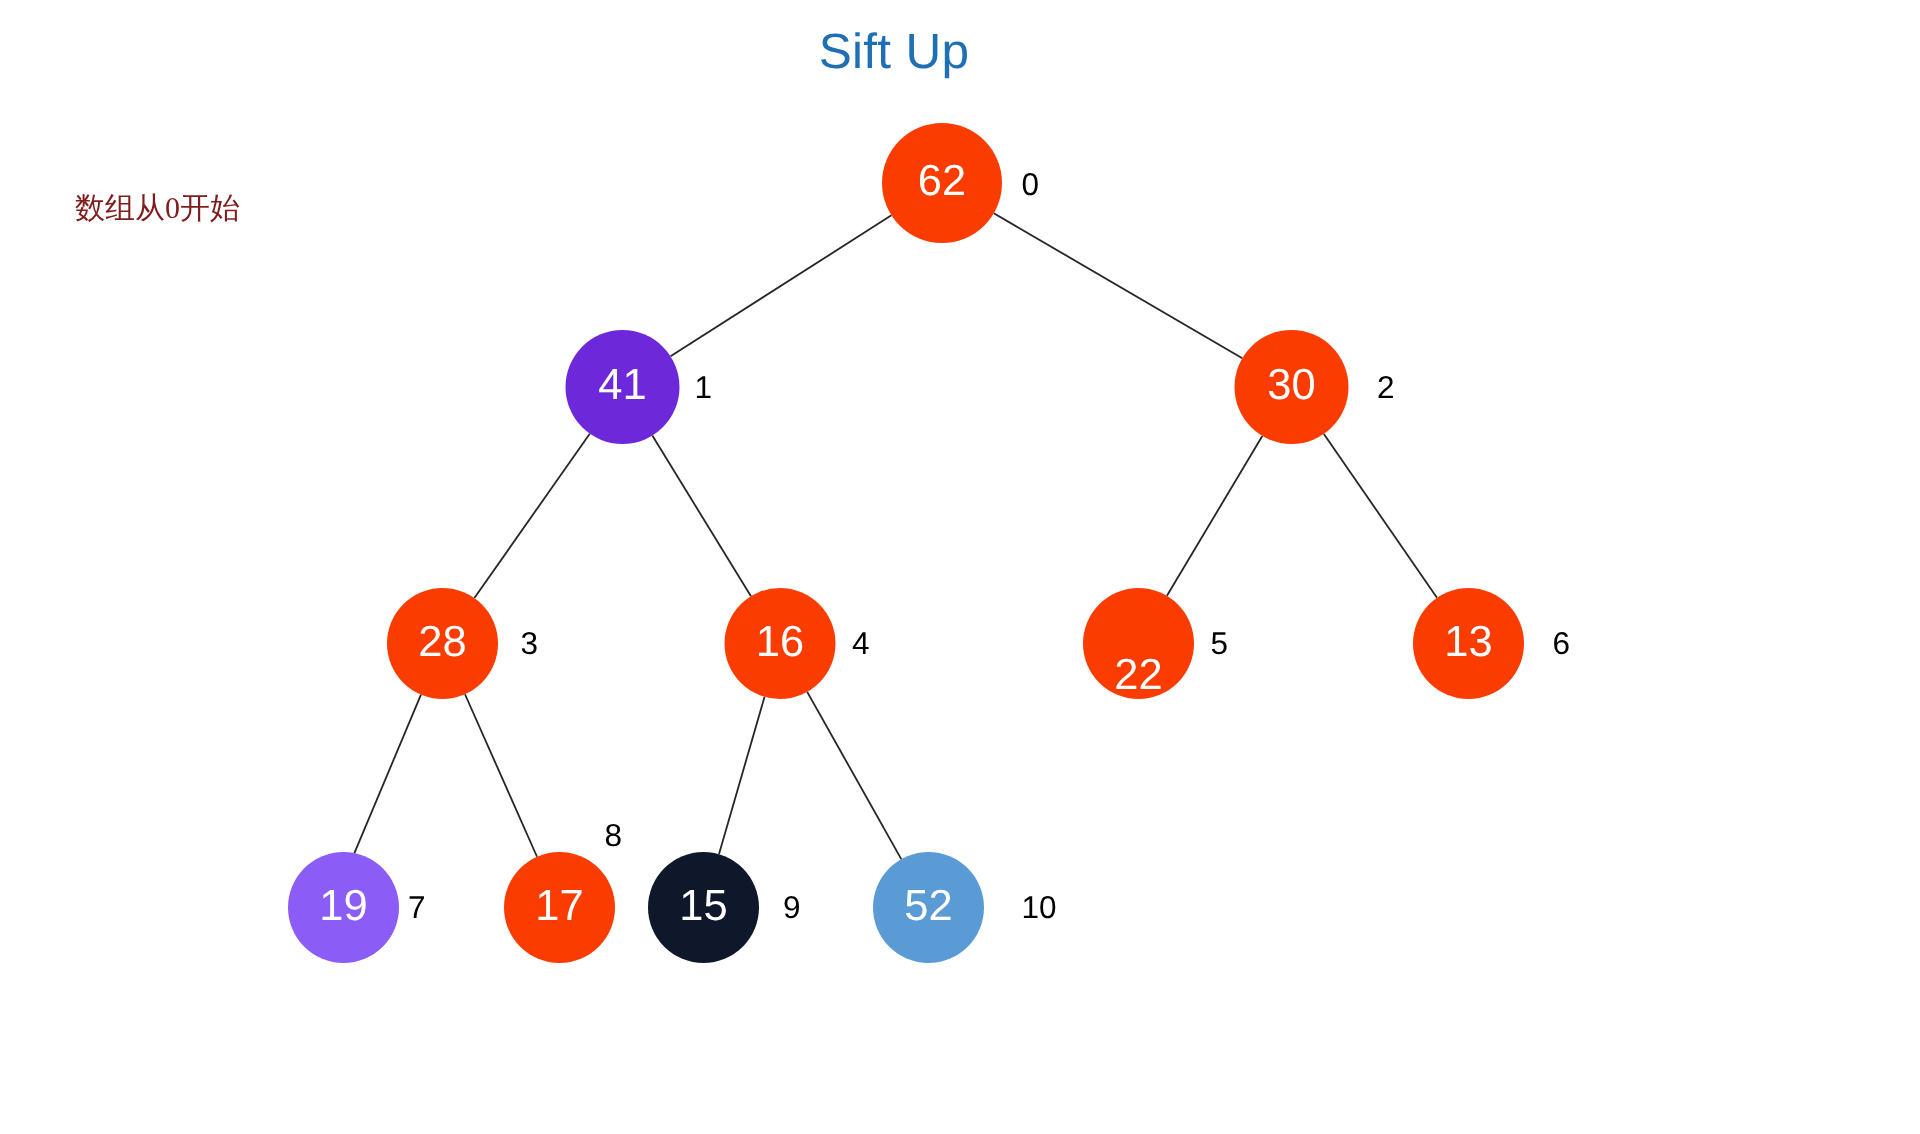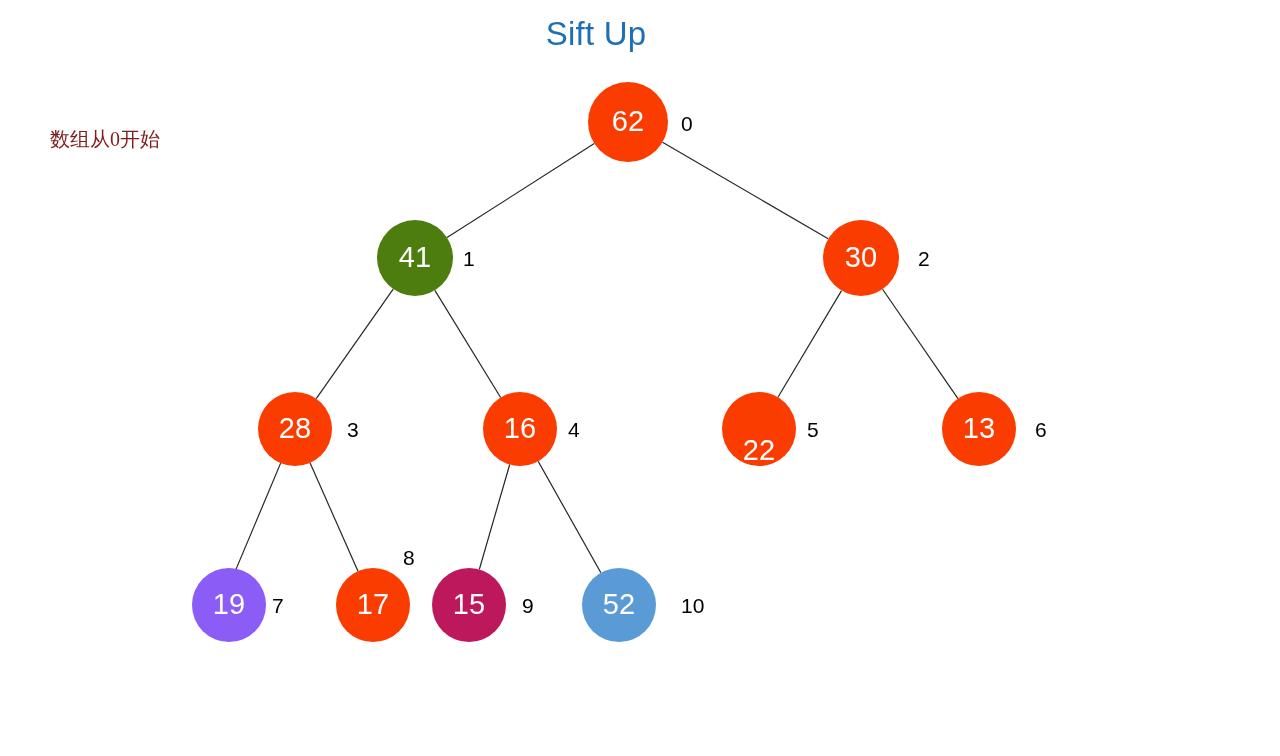--- a/index.html
+++ b/index.html
@@ -98,21 +98,21 @@
         <line x1="309.9914492627758" y1="462.82685987498127" x2="358.0085507372242" y2="571.1731401250187" stroke="#262626" stroke-width="1.2"></line>
         <line x1="509.70204582733254" y1="464.5380379292054" x2="479.29795417266746" y2="569.4619620707946" stroke="#262626" stroke-width="1.2"></line>
         <line x1="538.1396658664047" y1="461.2482948736083" x2="600.8603341335953" y2="572.7517051263917" stroke="#262626" stroke-width="1.2"></line>
       </g>
   </svg>
 
   <div id="nodes-layer">
       <div class="node" style="left: 588px; top: 82px; width: 80px; height: 80px; background: rgb(250, 60, 0); color: rgb(255, 255, 255);">
         <span class="node-value">62</span>
       </div>
-      <div class="node" style="left: 377px; top: 220px; width: 76px; height: 76px; background: #4d7c0f; color: rgb(255, 255, 255);">
+      <div class="node" style="left: 377px; top: 220px; width: 76px; height: 76px; background: #6d28d9; color: rgb(255, 255, 255);">
         <span class="node-value">41</span>
       </div>
       <div class="node" style="left: 823px; top: 220px; width: 76px; height: 76px; background: rgb(250, 60, 0); color: rgb(255, 255, 255);">
         <span class="node-value">30</span>
       </div>
       <div class="node" style="left: 258px; top: 392px; width: 74px; height: 74px; background: rgb(250, 60, 0); color: rgb(255, 255, 255);">
         <span class="node-value">28</span>
       </div>
       <div class="node" style="left: 483px; top: 392px; width: 74px; height: 74px; background: rgb(250, 60, 0); color: rgb(255, 255, 255);">
         <span class="node-value">16</span>
@@ -122,21 +122,21 @@
       </div>
       <div class="node" style="left: 942px; top: 392px; width: 74px; height: 74px; background: rgb(250, 60, 0); color: rgb(255, 255, 255);">
         <span class="node-value">13</span>
       </div>
       <div class="node" style="left: 192px; top: 568px; width: 74px; height: 74px; background: #8b5cf6; color: rgb(255, 255, 255);">
         <span class="node-value">19</span>
       </div>
       <div class="node" style="left: 336px; top: 568px; width: 74px; height: 74px; background: rgb(250, 60, 0); color: rgb(255, 255, 255); text-align: center;">
         <span class="node-value">17</span>
       </div>
-      <div class="node" style="left: 432px; top: 568px; width: 74px; height: 74px; background: #be185d; color: rgb(255, 255, 255);">
+      <div class="node" style="left: 432px; top: 568px; width: 74px; height: 74px; background: #0f172a; color: rgb(255, 255, 255);">
         <span class="node-value">15</span>
       </div>
       <div class="node" style="left: 582px; top: 568px; width: 74px; height: 74px; background: rgb(91, 155, 213); color: rgb(255, 255, 255);">
         <span class="node-value">52</span>
       </div>
     </div>
   <div id="labels-layer">
       <div class="index-label" style="left: 681px; top: 113px; color: rgb(0, 0, 0);">0</div>
       <div class="index-label" style="left: 463px; top: 248px; color: rgb(0, 0, 0);">1</div>
       <div class="index-label" style="left: 918px; top: 248px; color: rgb(0, 0, 0);">2</div>

